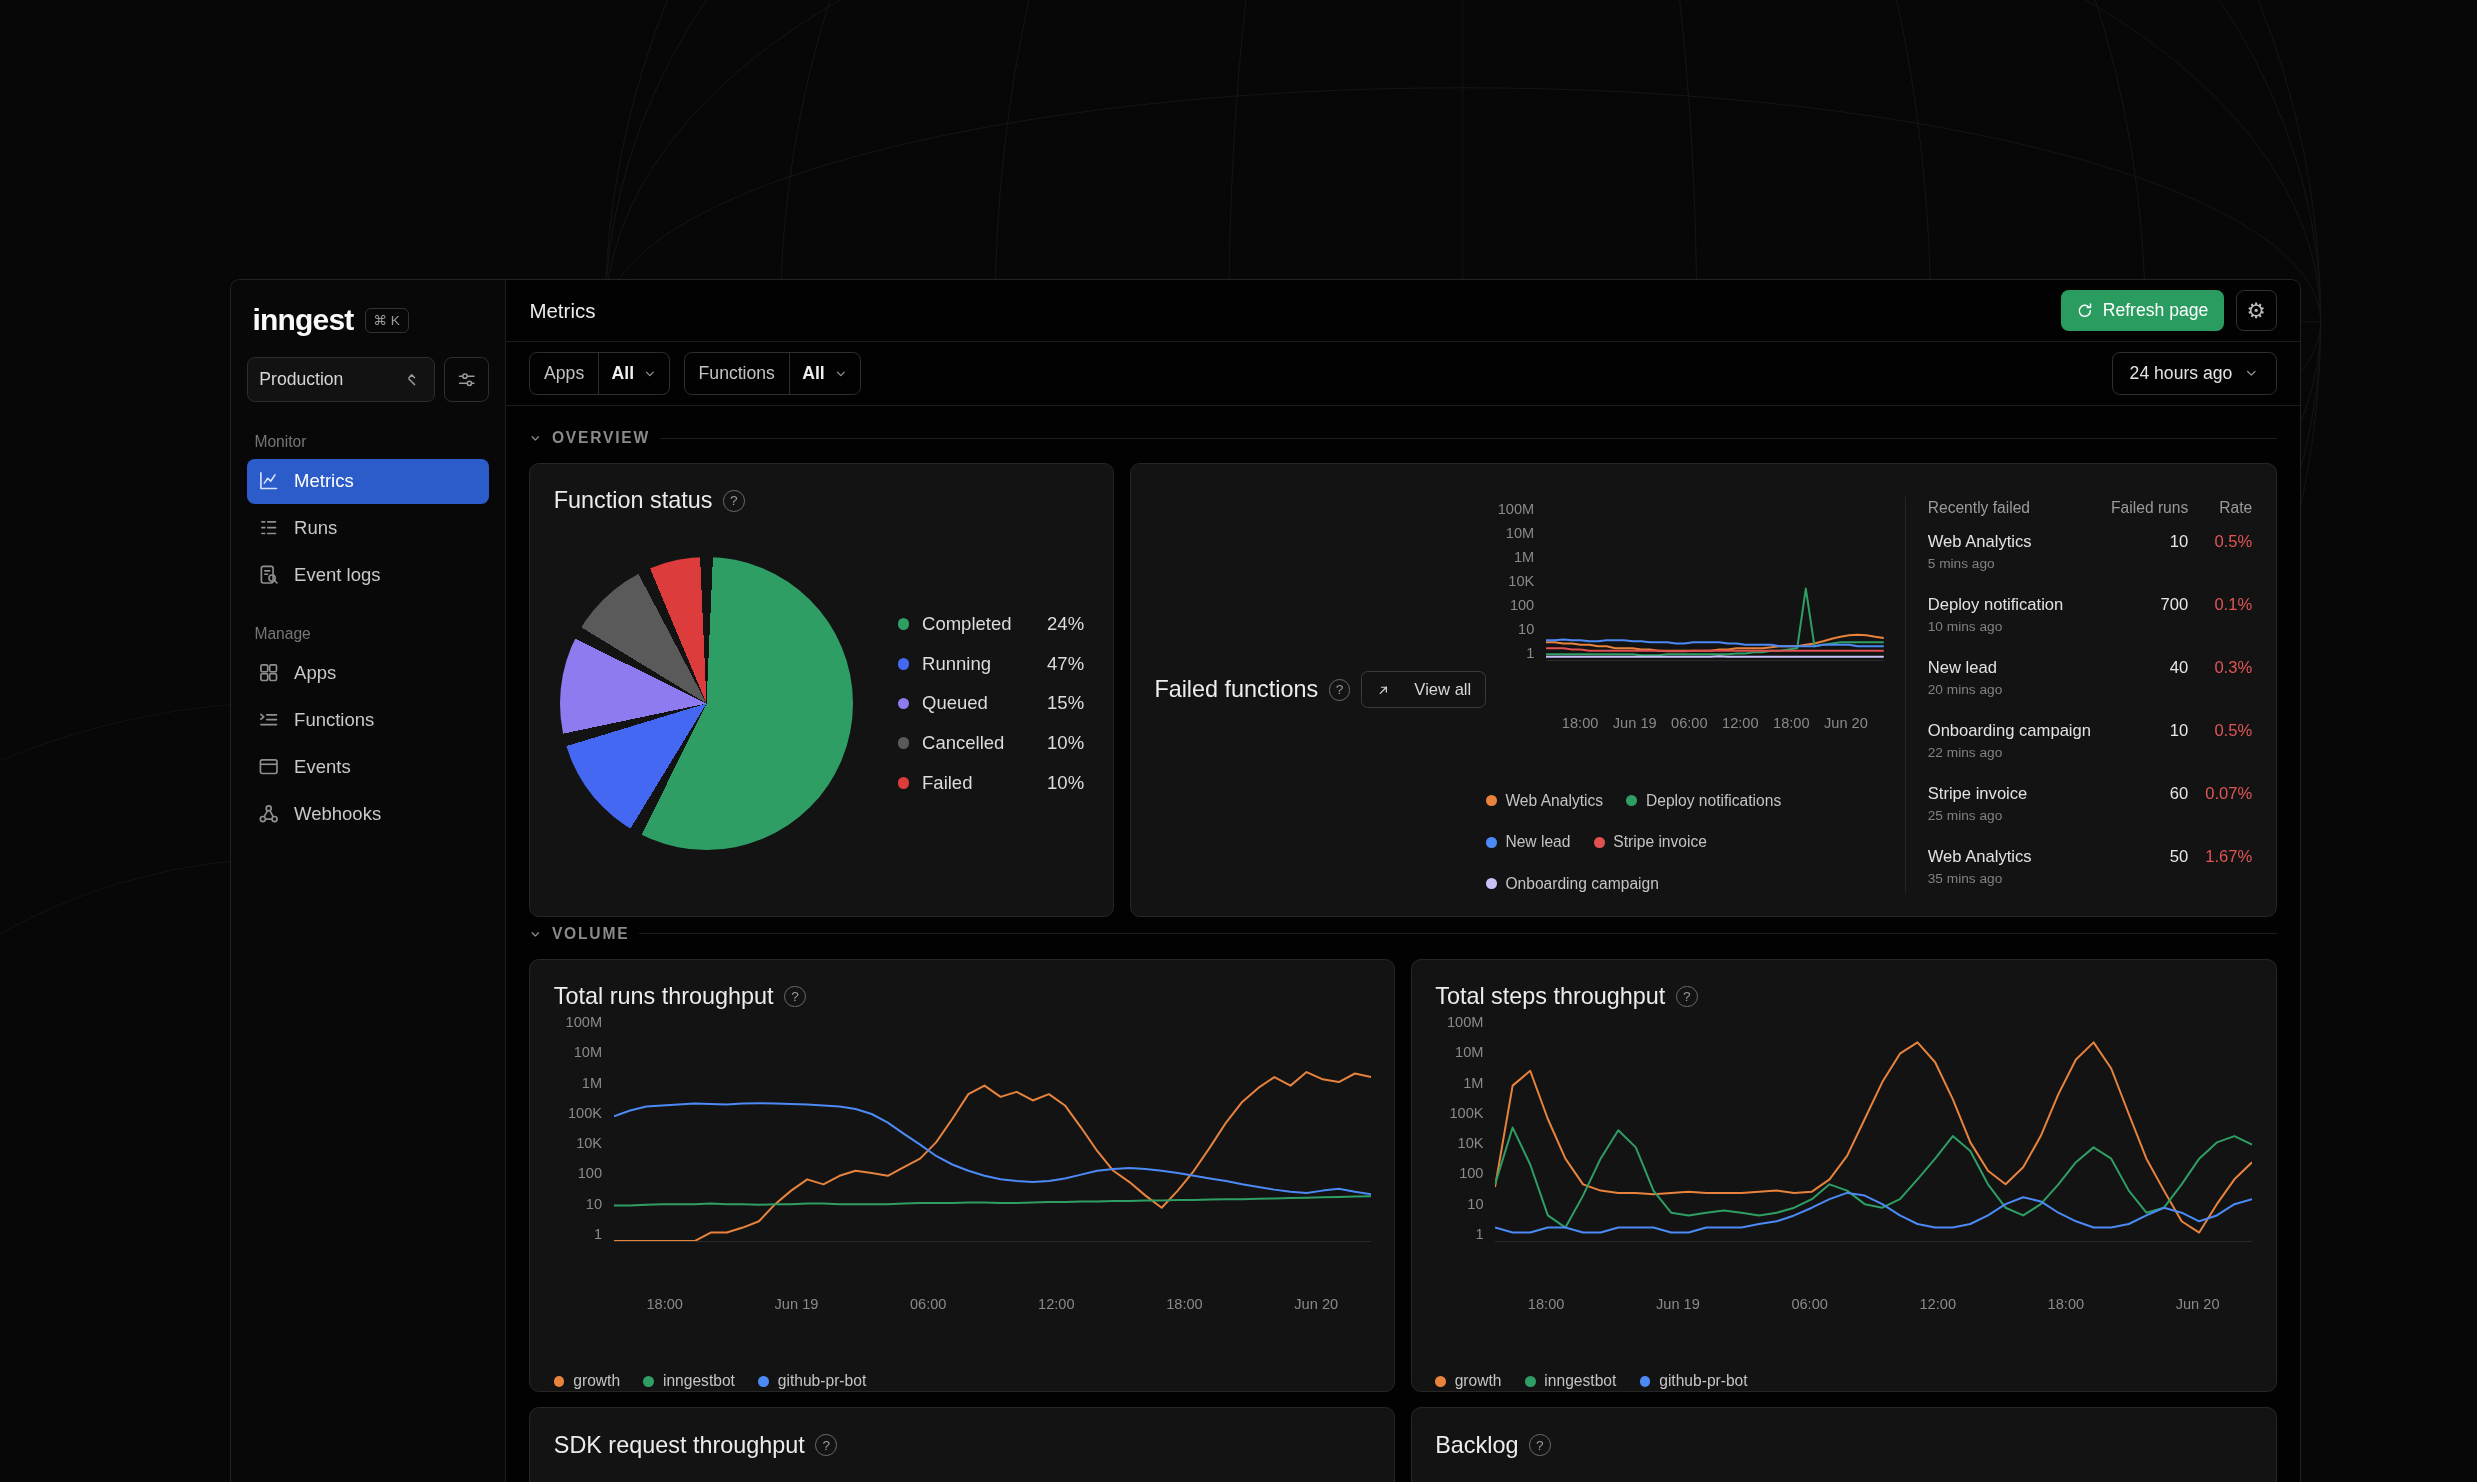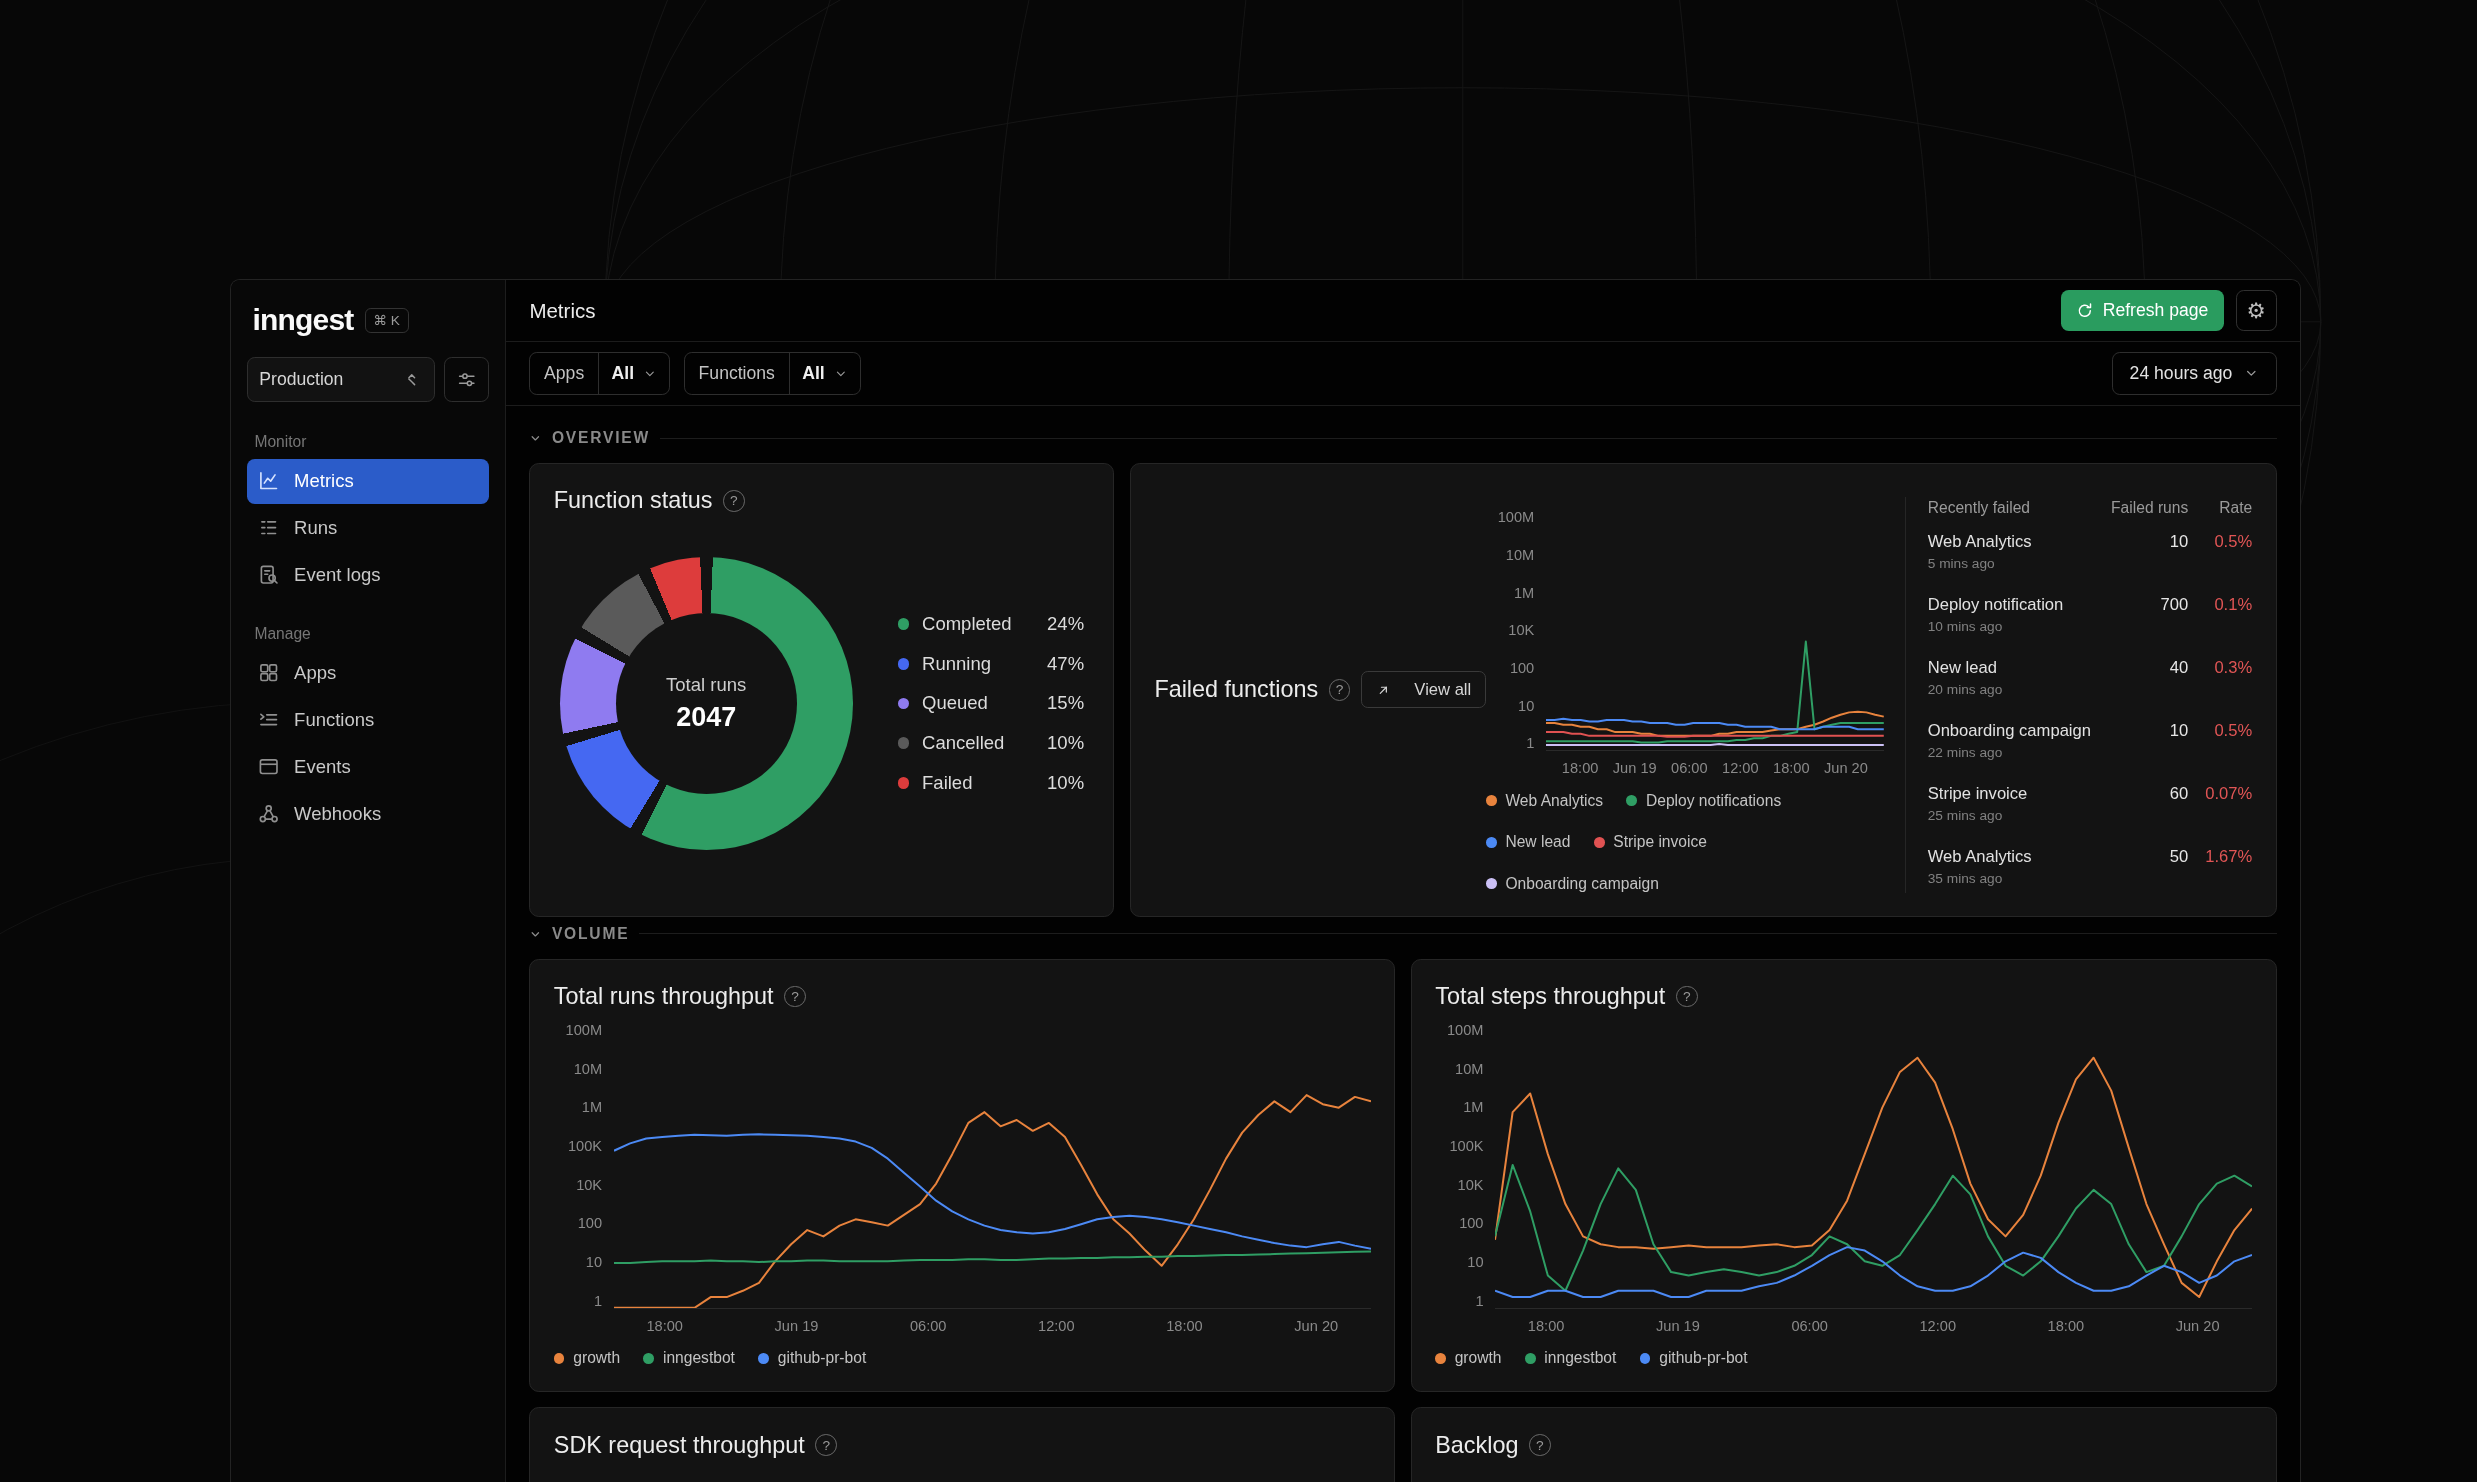--- a/index.html
+++ b/index.html
@@ -89,21 +89,21 @@
   .fs-legend-row .lbl { margin-left:12.7px; }
   .fs-legend-row .pct { margin-left:auto; }
 
   
   #failed-card { flex:1; height:454px; display:flex; flex-direction:row; min-width:0; }
   .btn-viewall { margin-left:auto; display:flex; align-items:center; gap:24px; border:1px solid #3a3a3a;
     border-radius:6.8px; height:37px; padding:0 13.7px; color:#d6d6d6; font-size:16.6px; background:transparent; cursor:pointer; }
   .failed-body { flex:1; display:flex; margin-top:9.8px; min-height:0; }
 
   
-  .chart-area { flex:1; display:flex; flex-direction:column; min-width:0; margin-top:12px; }
+  .chart-area { flex:1; display:flex; flex-direction:column; min-width:0; margin-top:4px;gap:45px; }
   .chart-main { flex:1; display:flex; min-height:0; }
   .y-ticks { width:60px; flex:0 0 60px; display:flex; flex-direction:column; justify-content:space-between;
     align-items:flex-end; padding-right:11.7px; color:#8a8a8a; font-size:14.6px; }
   .plot { flex:1; border-bottom:1px solid #2a2a2a; position:relative; min-width:0; }
   .x-ticks-row { display:flex; }
   .y-spacer { width:60px; flex:0 0 60px; }
   .x-ticks { flex:1; display:flex; justify-content:space-between; padding:8.8px 4% 0; color:#8a8a8a; font-size:14.6px; }
   .legend { display:flex; gap:23.4px; margin-top:15.6px; flex-wrap:wrap; color:#c4c4c4; font-size:15.6px; }
   .legend-item { display:flex; align-items:center; gap:8.8px; cursor:pointer; }
   .legend-item .dot { width:10.7px; height:10.7px; flex:0 0 10.7px; }
@@ -308,24 +308,20 @@
       <div class="cards-row">
 
         <div class="card" id="function-status-card">
           <div class="card-title-row">
             <span class="card-title">Function status</span>
             <span class="help"></span>
           </div>
           <div class="fs-body">
             <div class="donut-wrap">
               <div class="donut" id="donut" style="background: conic-gradient(rgb(19, 19, 19) 0%, rgb(19, 19, 19) 0.7%, rgb(47, 158, 100) 0.7%, rgb(47, 158, 100) 57.3%, rgb(19, 19, 19) 57.3%, rgb(19, 19, 19) 58%, rgb(19, 19, 19) 58%, rgb(19, 19, 19) 58.7%, rgb(69, 104, 242) 58.7%, rgb(69, 104, 242) 70.3%, rgb(19, 19, 19) 70.3%, rgb(19, 19, 19) 71%, rgb(19, 19, 19) 71%, rgb(19, 19, 19) 71.7%, rgb(143, 123, 240) 71.7%, rgb(143, 123, 240) 82.3%, rgb(19, 19, 19) 82.3%, rgb(19, 19, 19) 83%, rgb(19, 19, 19) 83%, rgb(19, 19, 19) 83.7%, rgb(90, 90, 90) 83.7%, rgb(90, 90, 90) 92.3%, rgb(19, 19, 19) 92.3%, rgb(19, 19, 19) 93%, rgb(19, 19, 19) 93%, rgb(19, 19, 19) 93.7%, rgb(221, 60, 60) 93.7%, rgb(221, 60, 60) 99.3%, rgb(19, 19, 19) 99.3%, rgb(19, 19, 19) 100%);"></div>
-              <div class="donut-hole">
-                <div class="donut-total-label">Total runs</div>
-                <div class="donut-total-value">2047</div>
-              </div>
             </div>
             <div class="fs-legend">
 
                 <div class="fs-legend-row">
                   <span class="dot" style="background: rgb(47, 158, 100);"></span>
                   <span class="lbl">Completed</span>
                   <span class="pct">24%</span>
                 </div>
 
                 <div class="fs-legend-row">

